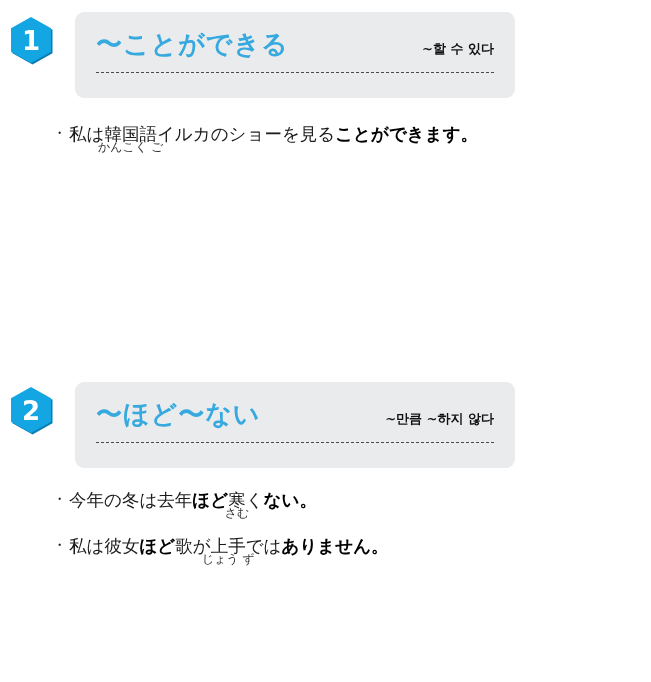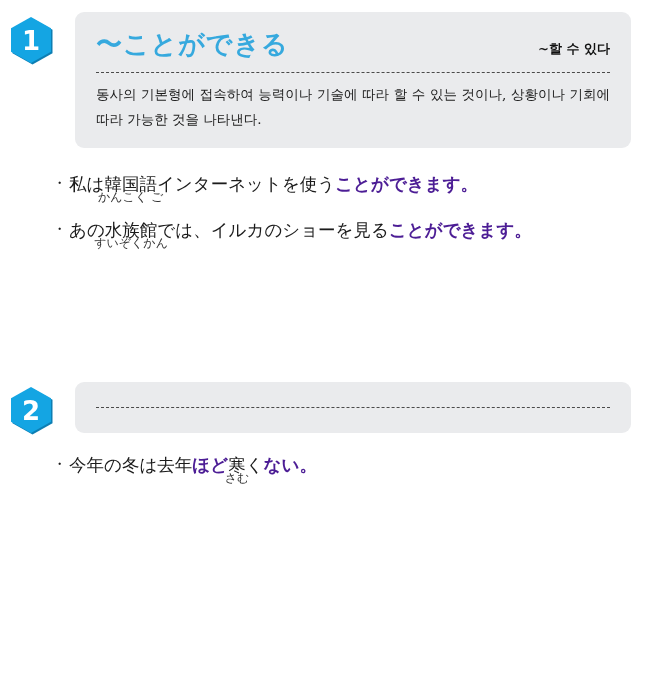--- a/index.html
+++ b/index.html
@@ -7,38 +7,38 @@
               font-family:"DejaVu Serif","Liberation Serif",serif; }
   .page { position:relative; width:651px; height:682px; background:#ffffff; }
 
   .section { position:absolute; left:0; width:651px; }
   #section-1 { top:12px; }
   #section-2 { top:382px; }
 
   .badge { position:absolute; left:10px; top:4px; width:44px; height:50px; }
   .badge svg { display:block; }
 
-  .gray-box { margin-left:75px; width:556px; background:#eaebed;
+  .gray-box { margin-left:75px; width:440px; background:#eaebed;
               border-radius:9px; padding:15px 21px 16px 21px; }
   .box-header { display:flex; justify-content:space-between; align-items:flex-end; }
   .box-title { color:#36a9de; font-size:26px; font-weight:bold; letter-spacing:1px;
                font-family:"DejaVu Serif","Liberation Serif",serif; }
   .box-translation { color:#111; font-size:13px; font-weight:bold; padding-bottom:4px;
                font-family:"DejaVu Sans","Liberation Sans",sans-serif;text-align:right; }
   .dash-line { border-top:1px dashed #4a4a4a; margin-top:10px; margin-bottom:9px; }
   .box-explanation { color:#1b1b1b; font-size:13.5px; line-height:25px; text-align:justify;
                font-family:"DejaVu Serif","Liberation Serif",serif; }
 
   .examples { margin-left:52px; margin-top:25px; }
   #section-2 .examples { margin-top:21px; }
   .example-line { position:relative; font-size:17.5px; line-height:20px;
                   margin-bottom:25px; white-space:nowrap; }
   .bullet { color:#1b1b1b; font-size:15px; vertical-align:2px; padding-right:2px; }
   .seg-plain { color:#1b1b1b; font-family:"DejaVu Serif","Liberation Serif",serif; }
-  .seg-blue  { color:#4c1d95; font-weight:bold;
+  .seg-blue  { color:#000000; font-weight:bold;
                font-family:"DejaVu Sans","Liberation Sans",sans-serif; }
   .rb { position:relative; display:inline-block; }
   .rb .rt { position:absolute; top:100%; left:50%; transform:translateX(-50%);
             margin-top:-3px; font-size:12px; line-height:1; color:#333;
             white-space:nowrap; font-weight:normal;
             font-family:"DejaVu Sans","Liberation Sans",sans-serif; }
 </style>
 </head>
 <body>
 
@@ -51,38 +51,41 @@
         <polygon points="21,1 41,12.3 41,35.7 21,47 1,35.7 1,12.3" fill="#14a5e3"></polygon>
         <text x="21" y="34" text-anchor="middle" font-size="26" font-weight="bold" fill="#ffffff" style="font-family:'DejaVu Sans','Liberation Sans',sans-serif">1</text>
       </svg>
     </div>
     <div class="gray-box">
       <div class="box-header">
         <span class="box-title">〜ことができる</span>
         <span class="box-translation">~할 수 있다</span>
       </div>
       <div class="dash-line"></div>
-      <div class="box-explanation">동사의 기본형에 접속하여 능력이나 기술에 따라 할 수 있는 것이나, 상황이나 기회에 따라 가능한 것을 나타낸다.</div>
     </div>
     <div class="examples">
-        <div class="example-line"><span class="bullet">・</span><span class="seg seg-plain">私は</span><span class="seg seg-plain rb"><span>韓国語</span><span class="rt">かんこく ご</span></span><span class="seg seg-plain">インターネットを使う</span><span class="seg seg-blue">ことができます</span><span class="seg seg-blue">。</span></div>
-        <div class="example-line"><span class="bullet">・</span><span class="seg seg-plain">あの</span><span class="seg seg-plain rb"><span>水族館</span><span class="rt">すいぞくかん</span></span><span class="seg seg-plain">では、イルカのショーを見る</span><span class="seg seg-blue">ことができます</span><span class="seg seg-blue">。</span></div>
+        <div class="example-line"><span class="bullet">・</span><span class="seg seg-plain">私は</span><span class="seg seg-plain rb"><span>韓国語</span><span class="rt">かんこく ご</span></span><span class="seg seg-plain">イルカのショーを見る</span><span class="seg seg-blue">ことができます</span><span class="seg seg-blue">。</span></div>
       </div>
   </div>
 
   <div class="section" id="section-2">
     <div class="badge">
       <svg width="44" height="50" viewBox="0 0 44 50">
         <polygon points="22.5,2.5 42.5,13.8 42.5,37.2 22.5,48.5 2.5,37.2 2.5,13.8" fill="#0d7eb3"></polygon>
         <polygon points="21,1 41,12.3 41,35.7 21,47 1,35.7 1,12.3" fill="#14a5e3"></polygon>
         <text x="21" y="34" text-anchor="middle" font-size="26" font-weight="bold" fill="#ffffff" style="font-family:'DejaVu Sans','Liberation Sans',sans-serif">2</text>
       </svg>
     </div>
     <div class="gray-box">
+      <div class="box-header">
+        <span class="box-title">〜ほど〜ない</span>
+        <span class="box-translation">~만큼 ~하지 않다</span>
+      </div>
       <div class="dash-line"></div>
     </div>
     <div class="examples">
         <div class="example-line"><span class="bullet">・</span><span class="seg seg-plain">今年の冬は去年</span><span class="seg seg-blue">ほど</span><span class="seg seg-plain rb"><span>寒</span><span class="rt">さむ</span></span><span class="seg seg-plain">く</span><span class="seg seg-blue">ない</span><span class="seg seg-blue">。</span></div>
+        <div class="example-line"><span class="bullet">・</span><span class="seg seg-plain">私は彼女</span><span class="seg seg-blue">ほど</span><span class="seg seg-plain">歌が</span><span class="seg seg-plain rb"><span>上手</span><span class="rt">じょう ず</span></span><span class="seg seg-plain">では</span><span class="seg seg-blue">ありません</span><span class="seg seg-blue">。</span></div>
         <div class="example-line"></div>
       </div>
   </div>
 
 </div>
 
 </body></html>

